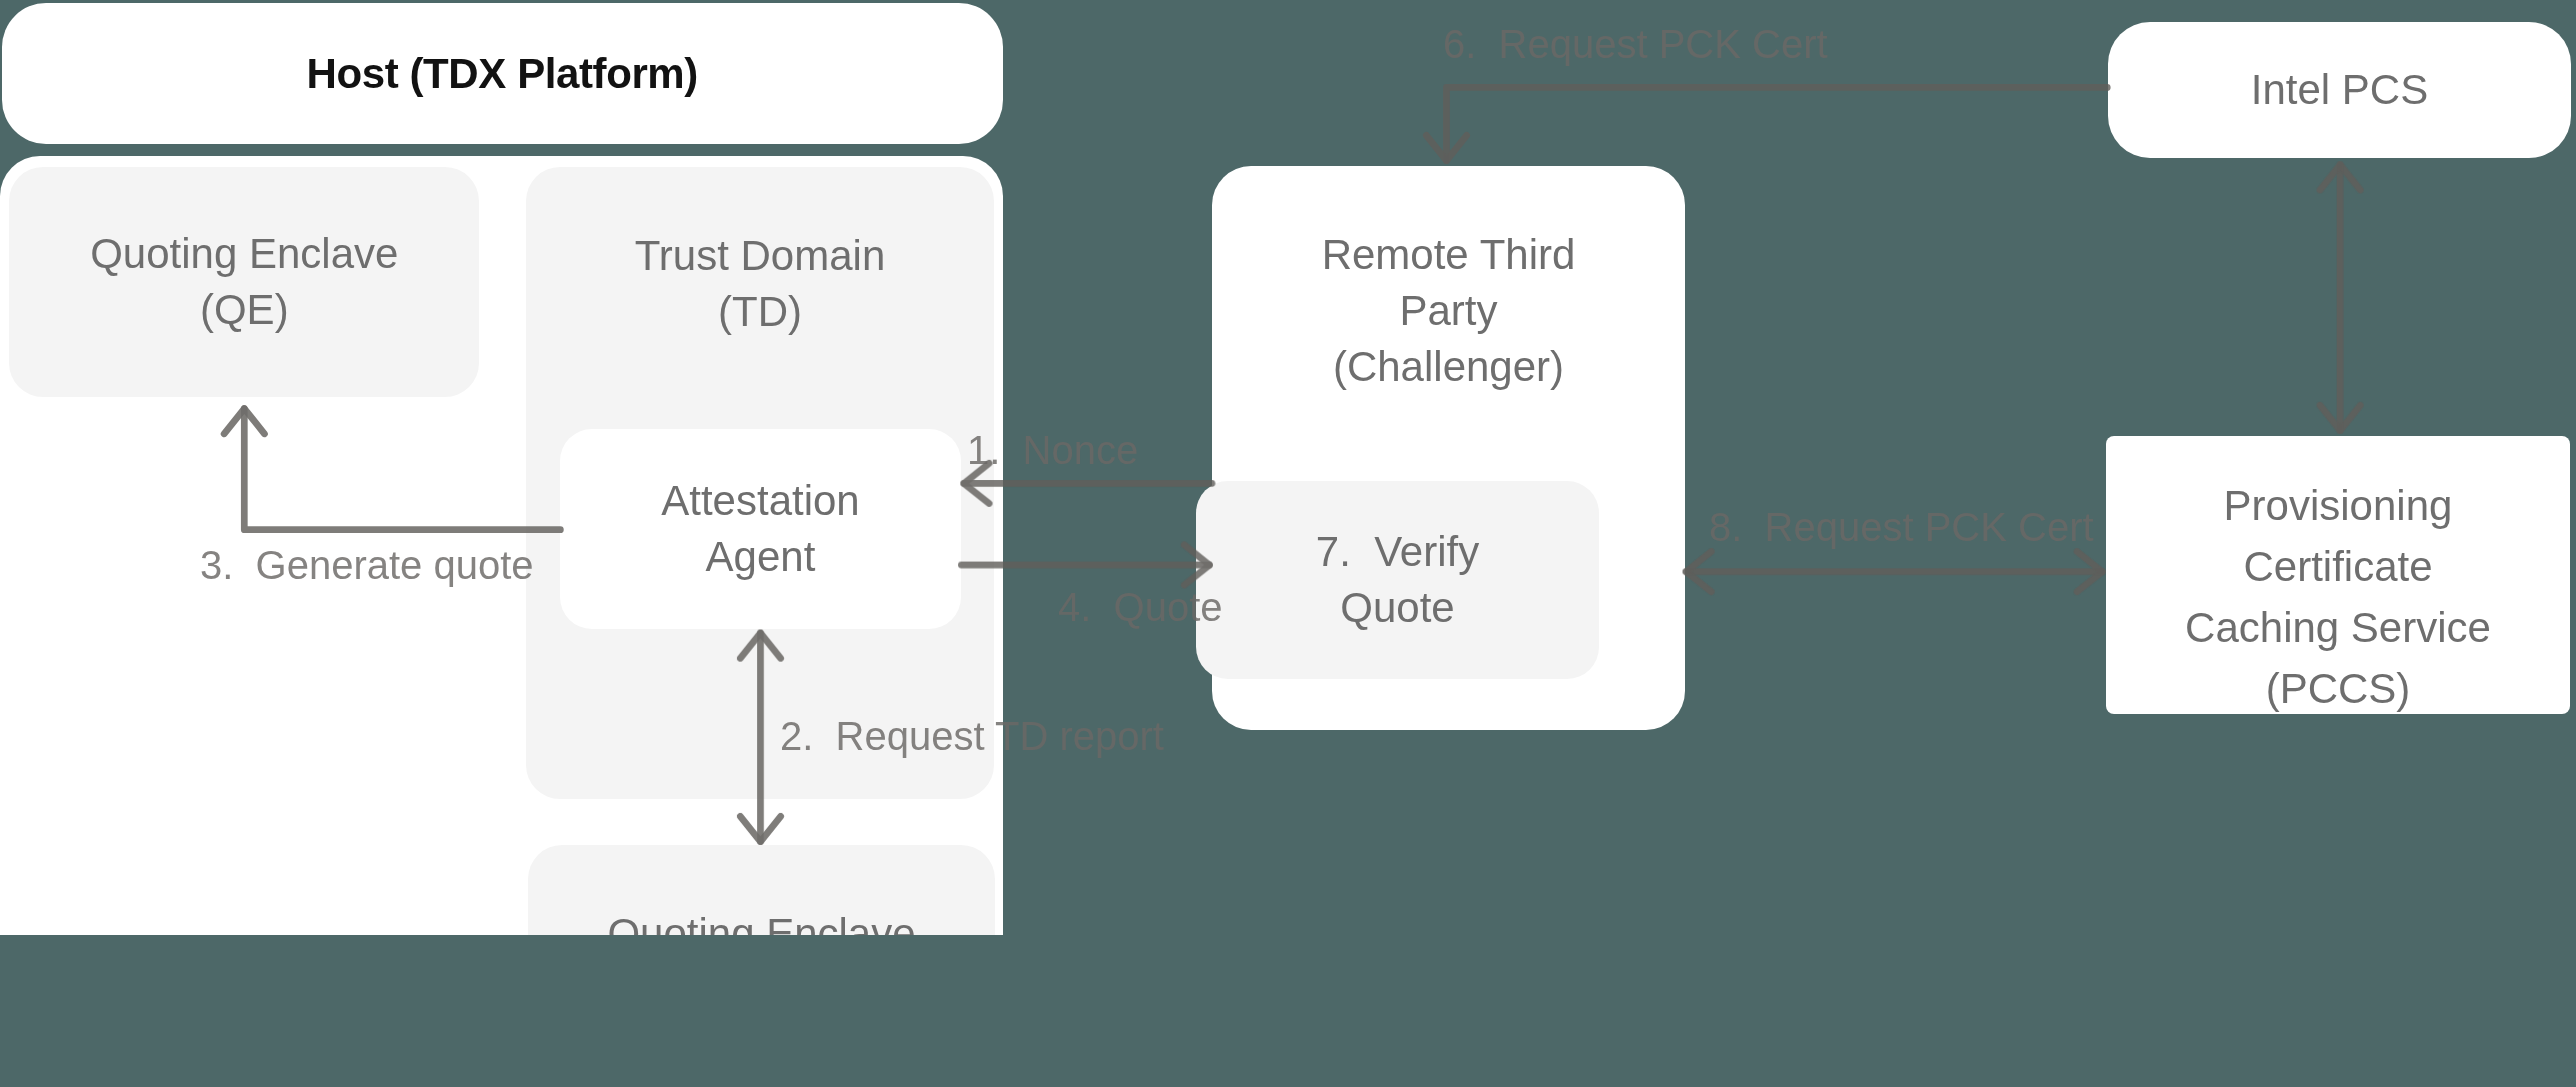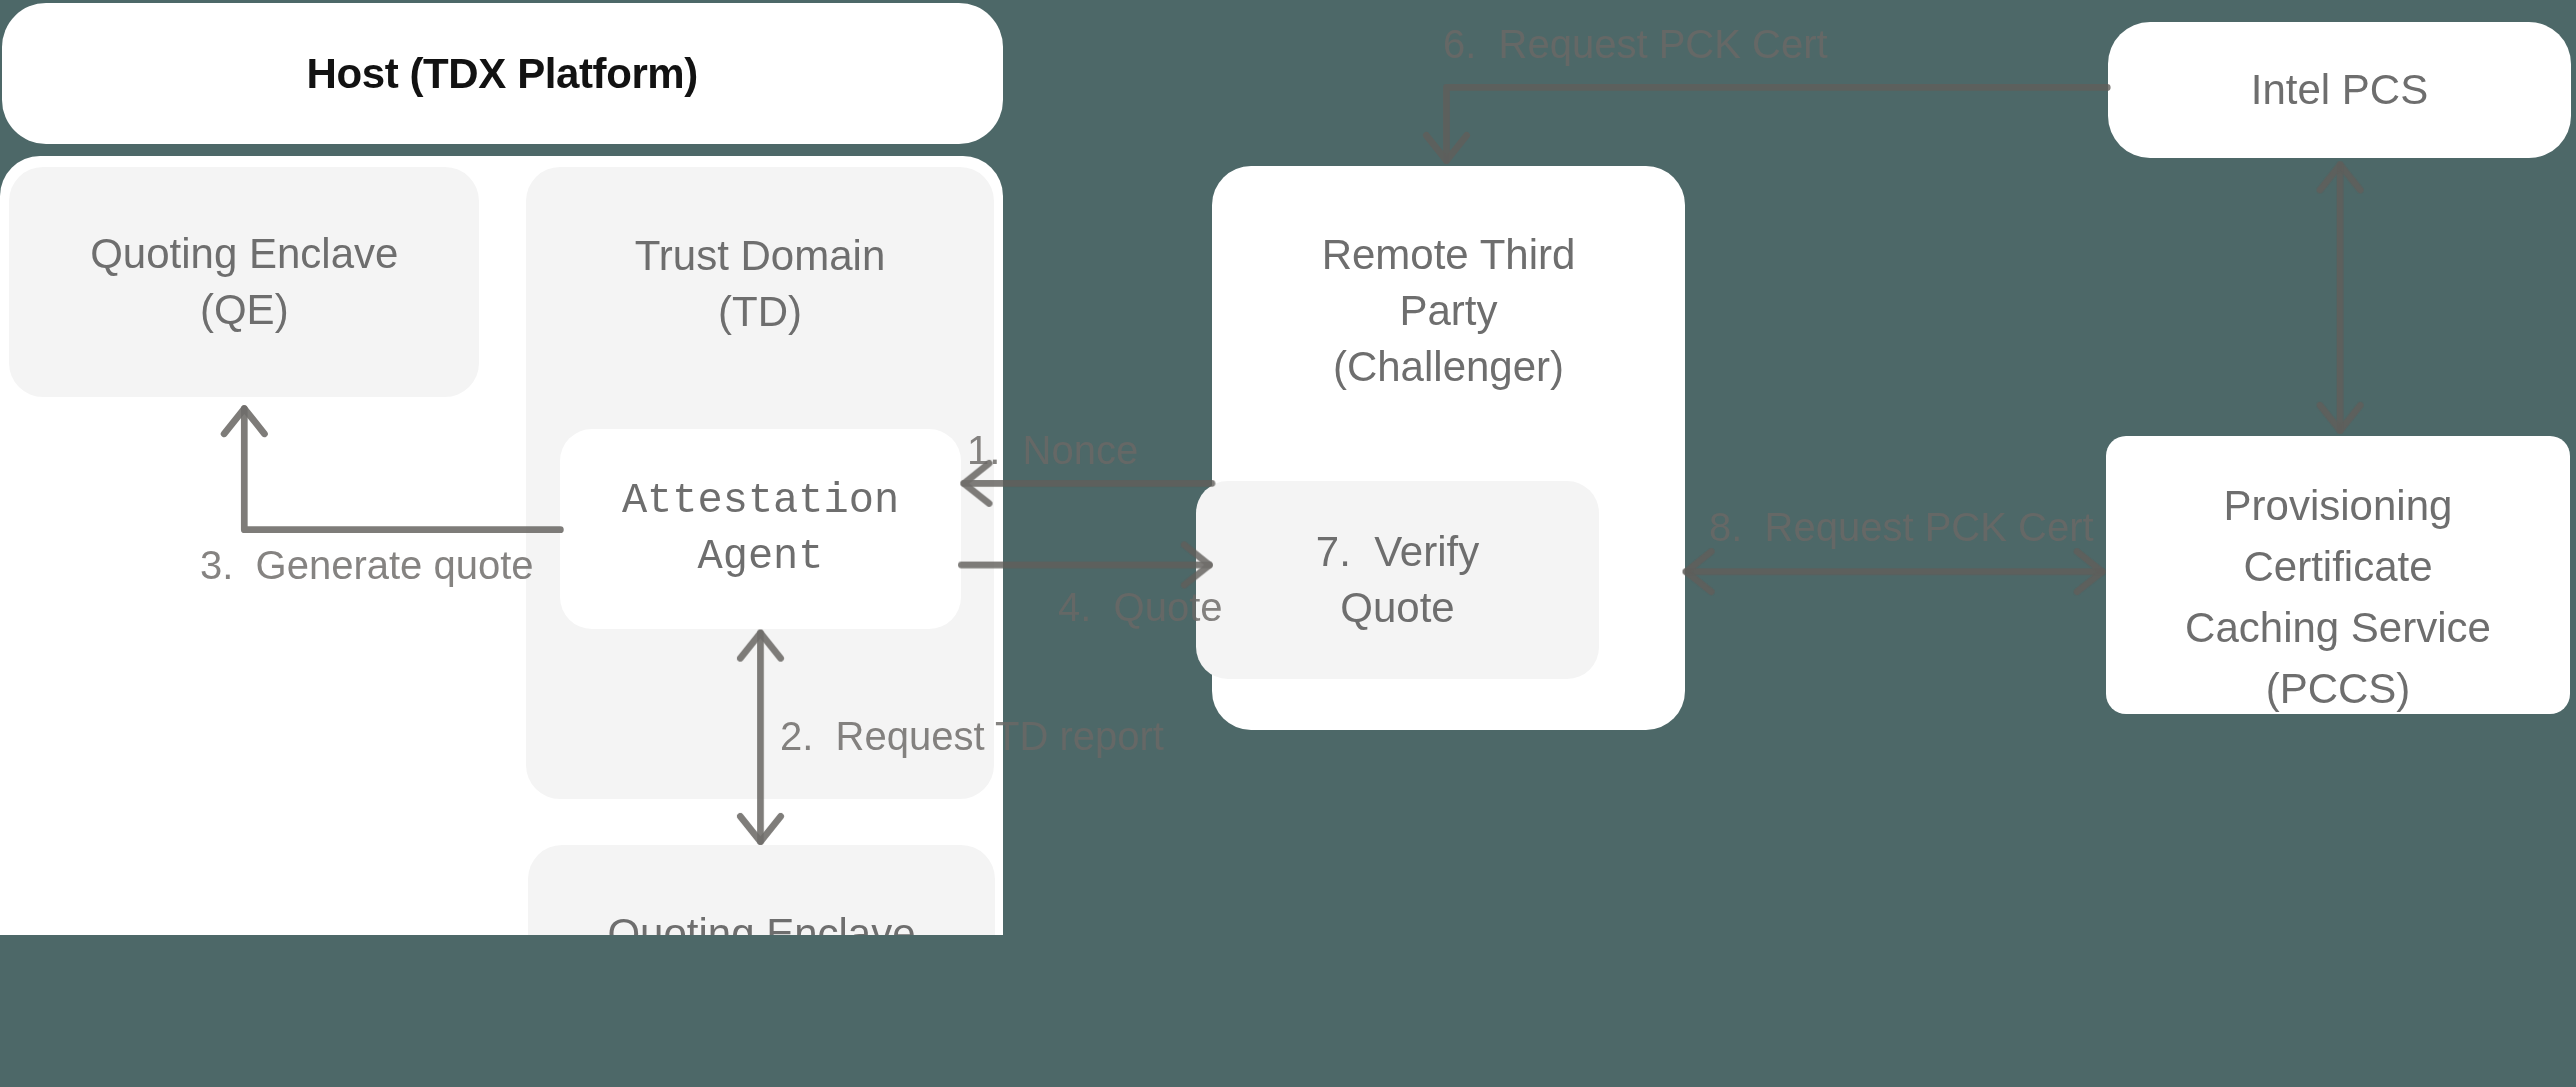--- a/index.html
+++ b/index.html
@@ -37,26 +37,26 @@
     font-size:42px;font-weight:700;color:var(--host-text);
     letter-spacing:-0.4px;white-space:pre;
   }
 
   .container-panel{
     left:0;top:156px;width:1003px;height:935px;border-radius:40px;
   }
 
   #qe-top{left:9.3px;top:167px;width:470px;height:230px;border-radius:34px;}
   #trust-domain{left:526px;top:167px;width:468px;height:632px;border-radius:34px;padding-top:61px;}
-  #attestation-agent{left:560px;top:429px;width:401px;height:200px;border-radius:32px;font-family:Liberation Mono, monospace;}
+  #attestation-agent{left:560px;top:429px;width:401px;height:200px;border-radius:32px;}
   #qe-bottom{left:528px;top:845px;width:467px;height:233px;border-radius:34px;}
   #remote-third-party{left:1212px;top:166px;width:473px;height:564px;border-radius:39px;padding-top:61px;}
   #verify-quote{left:1196px;top:481px;width:403px;height:198px;border-radius:32px;}
   #intel-pcs{left:2108px;top:22px;width:463px;height:136px;border-radius:42px;}
-  #pccs{left:2106px;top:436px;width:464px;height:278px;border-radius:20px;padding-top:39px;line-height:61px;}
+  #pccs{left:2106px;top:436px;width:464px;height:278px;border-radius:8px;padding-top:39px;line-height:61px;}
 
   svg.arrows{position:absolute;left:0;top:0;width:2576px;height:1087px;}
   svg.arrows *{
     stroke:var(--arrow);stroke-width:8px;fill:none;
     stroke-linecap:round;stroke-linejoin:round;opacity:0.9;
   }
 
   .alabel{
     position:absolute;font-size:40px;line-height:40px;
     color:var(--label);opacity:0.82;white-space:pre;

